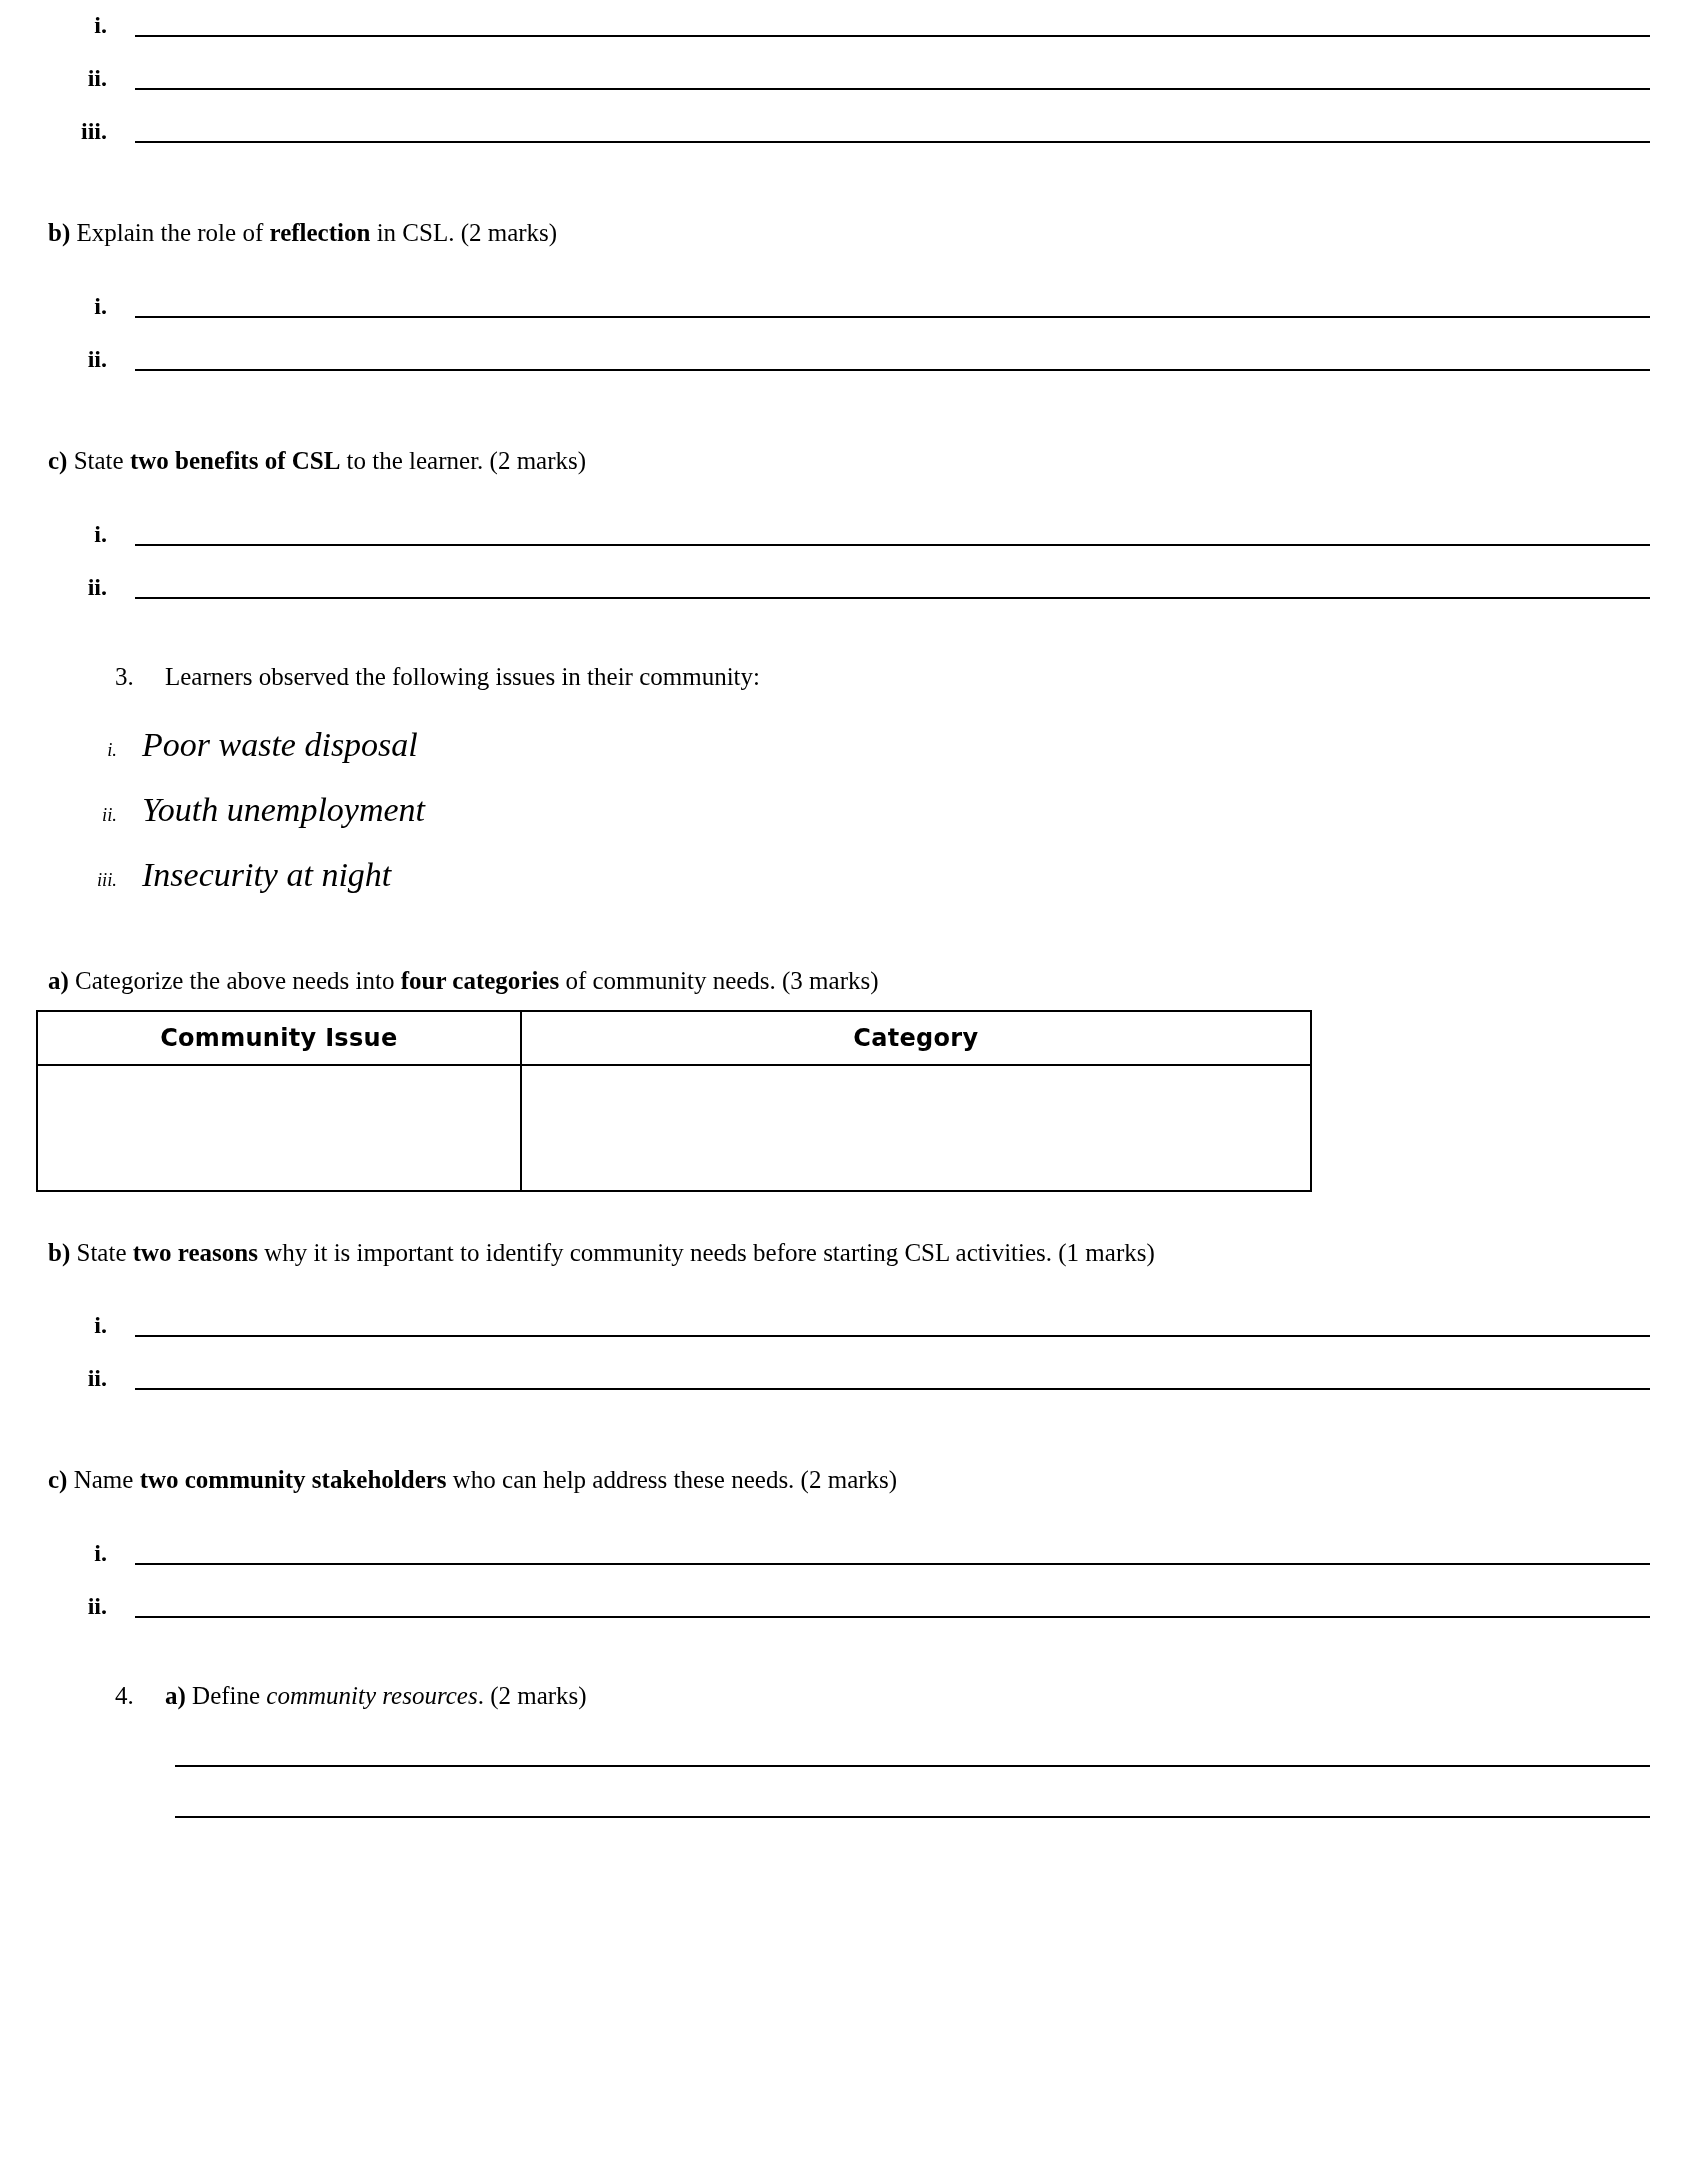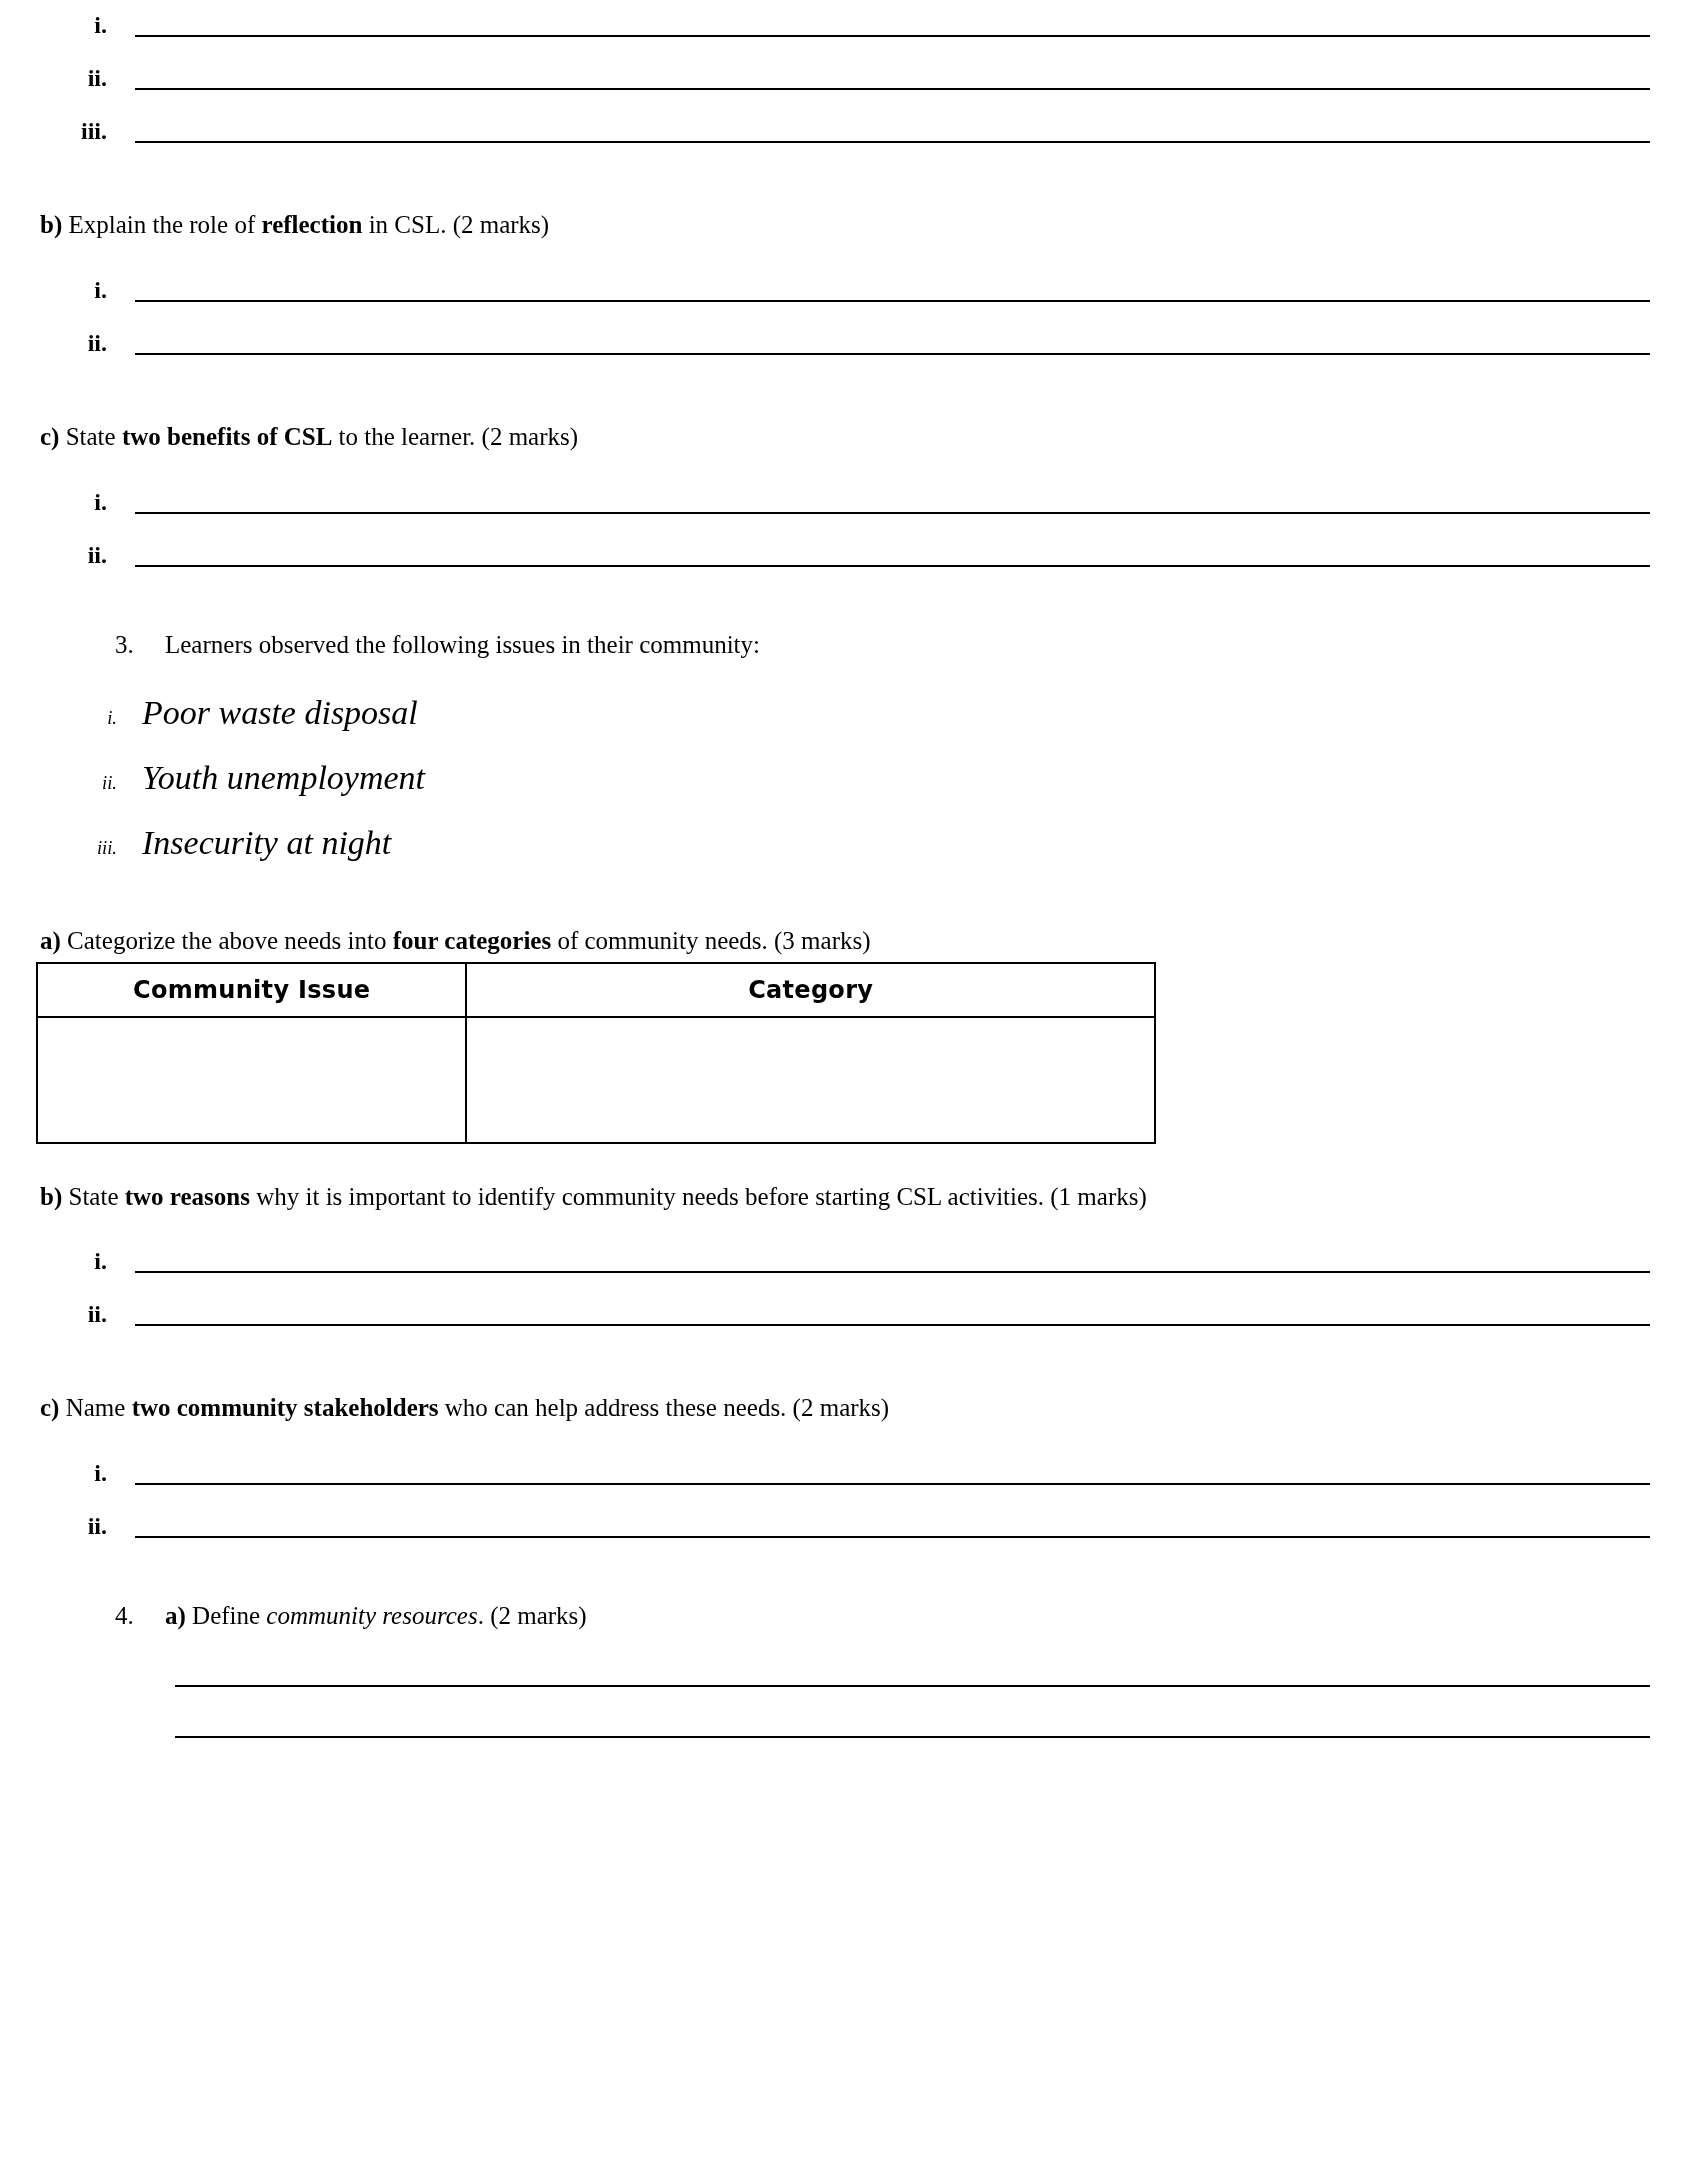--- a/index.html
+++ b/index.html
@@ -56,21 +56,21 @@
     display: flex;
     align-items: flex-end;
     margin-bottom: 37px;
   }
   .plain-indent { width: 139px; }
 
   
   .q-text {
     font-size: 25px;
     line-height: 1.35;
-    margin: 4px;
+    margin: 12px;
   }
   .q-text b { font-weight: bold; }
   .block-gap-md { height: 32px; }
 
   
   .numbered {
     display: flex;
     margin-left: 79px;
     font-size: 25px;
     line-height: 1.35;
@@ -101,21 +101,21 @@
   }
   .roman-item .rtxt {
     font-style: italic;
     font-size: 34px;
     line-height: 1.2;
   }
 
   
   table.cat-table {
     border-collapse: collapse;
-    width: 1120px;
+    width: 1276px;
   }
   table.cat-table th,
   table.cat-table td {
     border: 2px solid #000;
     padding: 0;
   }
   table.cat-table th {
     font-family: "DejaVu Sans", sans-serif;
     font-weight: bold;
     font-size: 24px;

